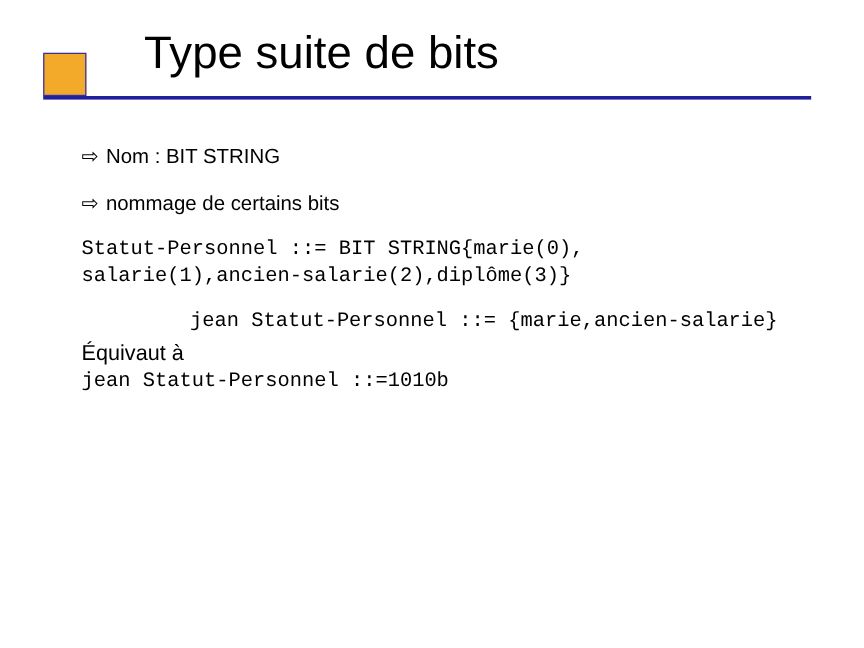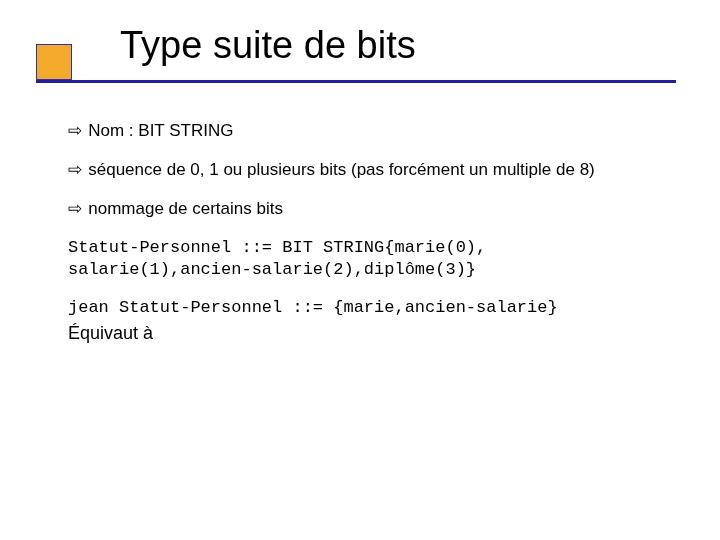--- a/index.html
+++ b/index.html
@@ -78,31 +78,29 @@
   <div class="accent-box"></div>
   <div class="title">Type suite de bits</div>
   <div class="rule"></div>
 
   <div class="body">
 
     <p class="bullet">
       <span class="arrow">⇨</span><span>Nom : BIT STRING</span>
     </p>
 
-    <p class="bullet">
-      <span class="arrow">⇨</span><span>séquence de 0, 1 ou plusieurs bits (pas forcément un multiple de 8)</span>
-    </p>
 
 
     <p class="bullet">
       <span class="arrow">⇨</span><span>nommage de certains bits</span>
     </p>
 
     <pre class="mono">Statut-Personnel ::= BIT STRING{marie(0),
 salarie(1),ancien-salarie(2),diplôme(3)}</pre>
 
-    <pre class="mono" style="margin-bottom:2px;">jean Statut-Personnel ::= {marie,ancien-salarie}</pre>
+    <pre class="mono" style="margin-bottom:2px;text-align:right;">jean Statut-Personnel ::= {marie,ancien-salarie}</pre>
 
     <p class="plain">Équivaut à</p>
 
+    <pre class="mono" style="margin-top:0;">jean Statut-Personnel ::=1010b</pre>
 
   </div>
 </div>
 
 </body></html>

